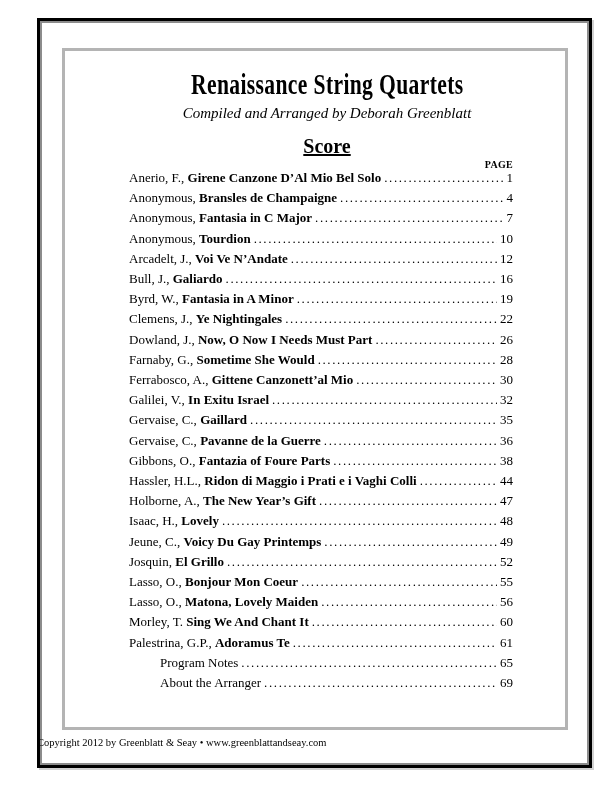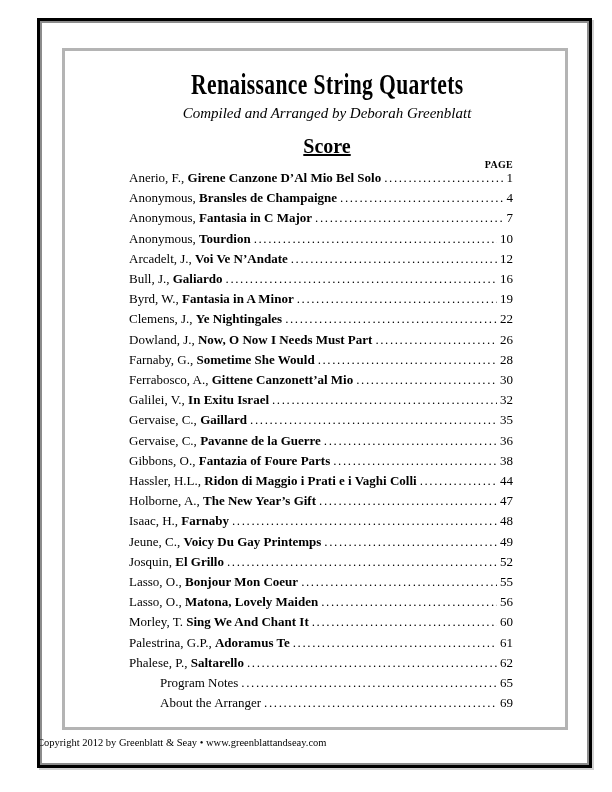--- a/index.html
+++ b/index.html
@@ -228,21 +228,21 @@
     <span class="toc-page">44</span>
   </div>
 
   <div class="toc-row">
     <span class="toc-label"><span class="toc-composer">Holborne, A., </span><span class="toc-title">The New Year’s Gift</span></span>
     <span class="toc-dots"></span>
     <span class="toc-page">47</span>
   </div>
 
   <div class="toc-row">
-    <span class="toc-label"><span class="toc-composer">Isaac, H., </span><span class="toc-title">Farnaby</span></span>
+    <span class="toc-label"><span class="toc-composer">Isaac, H., </span><span class="toc-title">Lovely</span></span>
     <span class="toc-dots"></span>
     <span class="toc-page">48</span>
   </div>
 
   <div class="toc-row">
     <span class="toc-label"><span class="toc-composer">Jeune, C., </span><span class="toc-title">Voicy Du Gay Printemps</span></span>
     <span class="toc-dots"></span>
     <span class="toc-page">49</span>
   </div>
 
@@ -269,25 +269,20 @@
     <span class="toc-dots"></span>
     <span class="toc-page">60</span>
   </div>
 
   <div class="toc-row">
     <span class="toc-label"><span class="toc-composer">Palestrina, G.P., </span><span class="toc-title">Adoramus Te</span></span>
     <span class="toc-dots"></span>
     <span class="toc-page">61</span>
   </div>
 
-  <div class="toc-row">
-    <span class="toc-label"><span class="toc-composer">Phalese, P., </span><span class="toc-title">Saltarello</span></span>
-    <span class="toc-dots"></span>
-    <span class="toc-page">62</span>
-  </div>
 
   <div class="toc-row">
     <span class="toc-label"><span class="toc-composer"></span><span class="toc-title plain">Program Notes</span></span>
     <span class="toc-dots"></span>
     <span class="toc-page">65</span>
   </div>
 
   <div class="toc-row">
     <span class="toc-label"><span class="toc-composer"></span><span class="toc-title plain">About the Arranger</span></span>
     <span class="toc-dots"></span>

